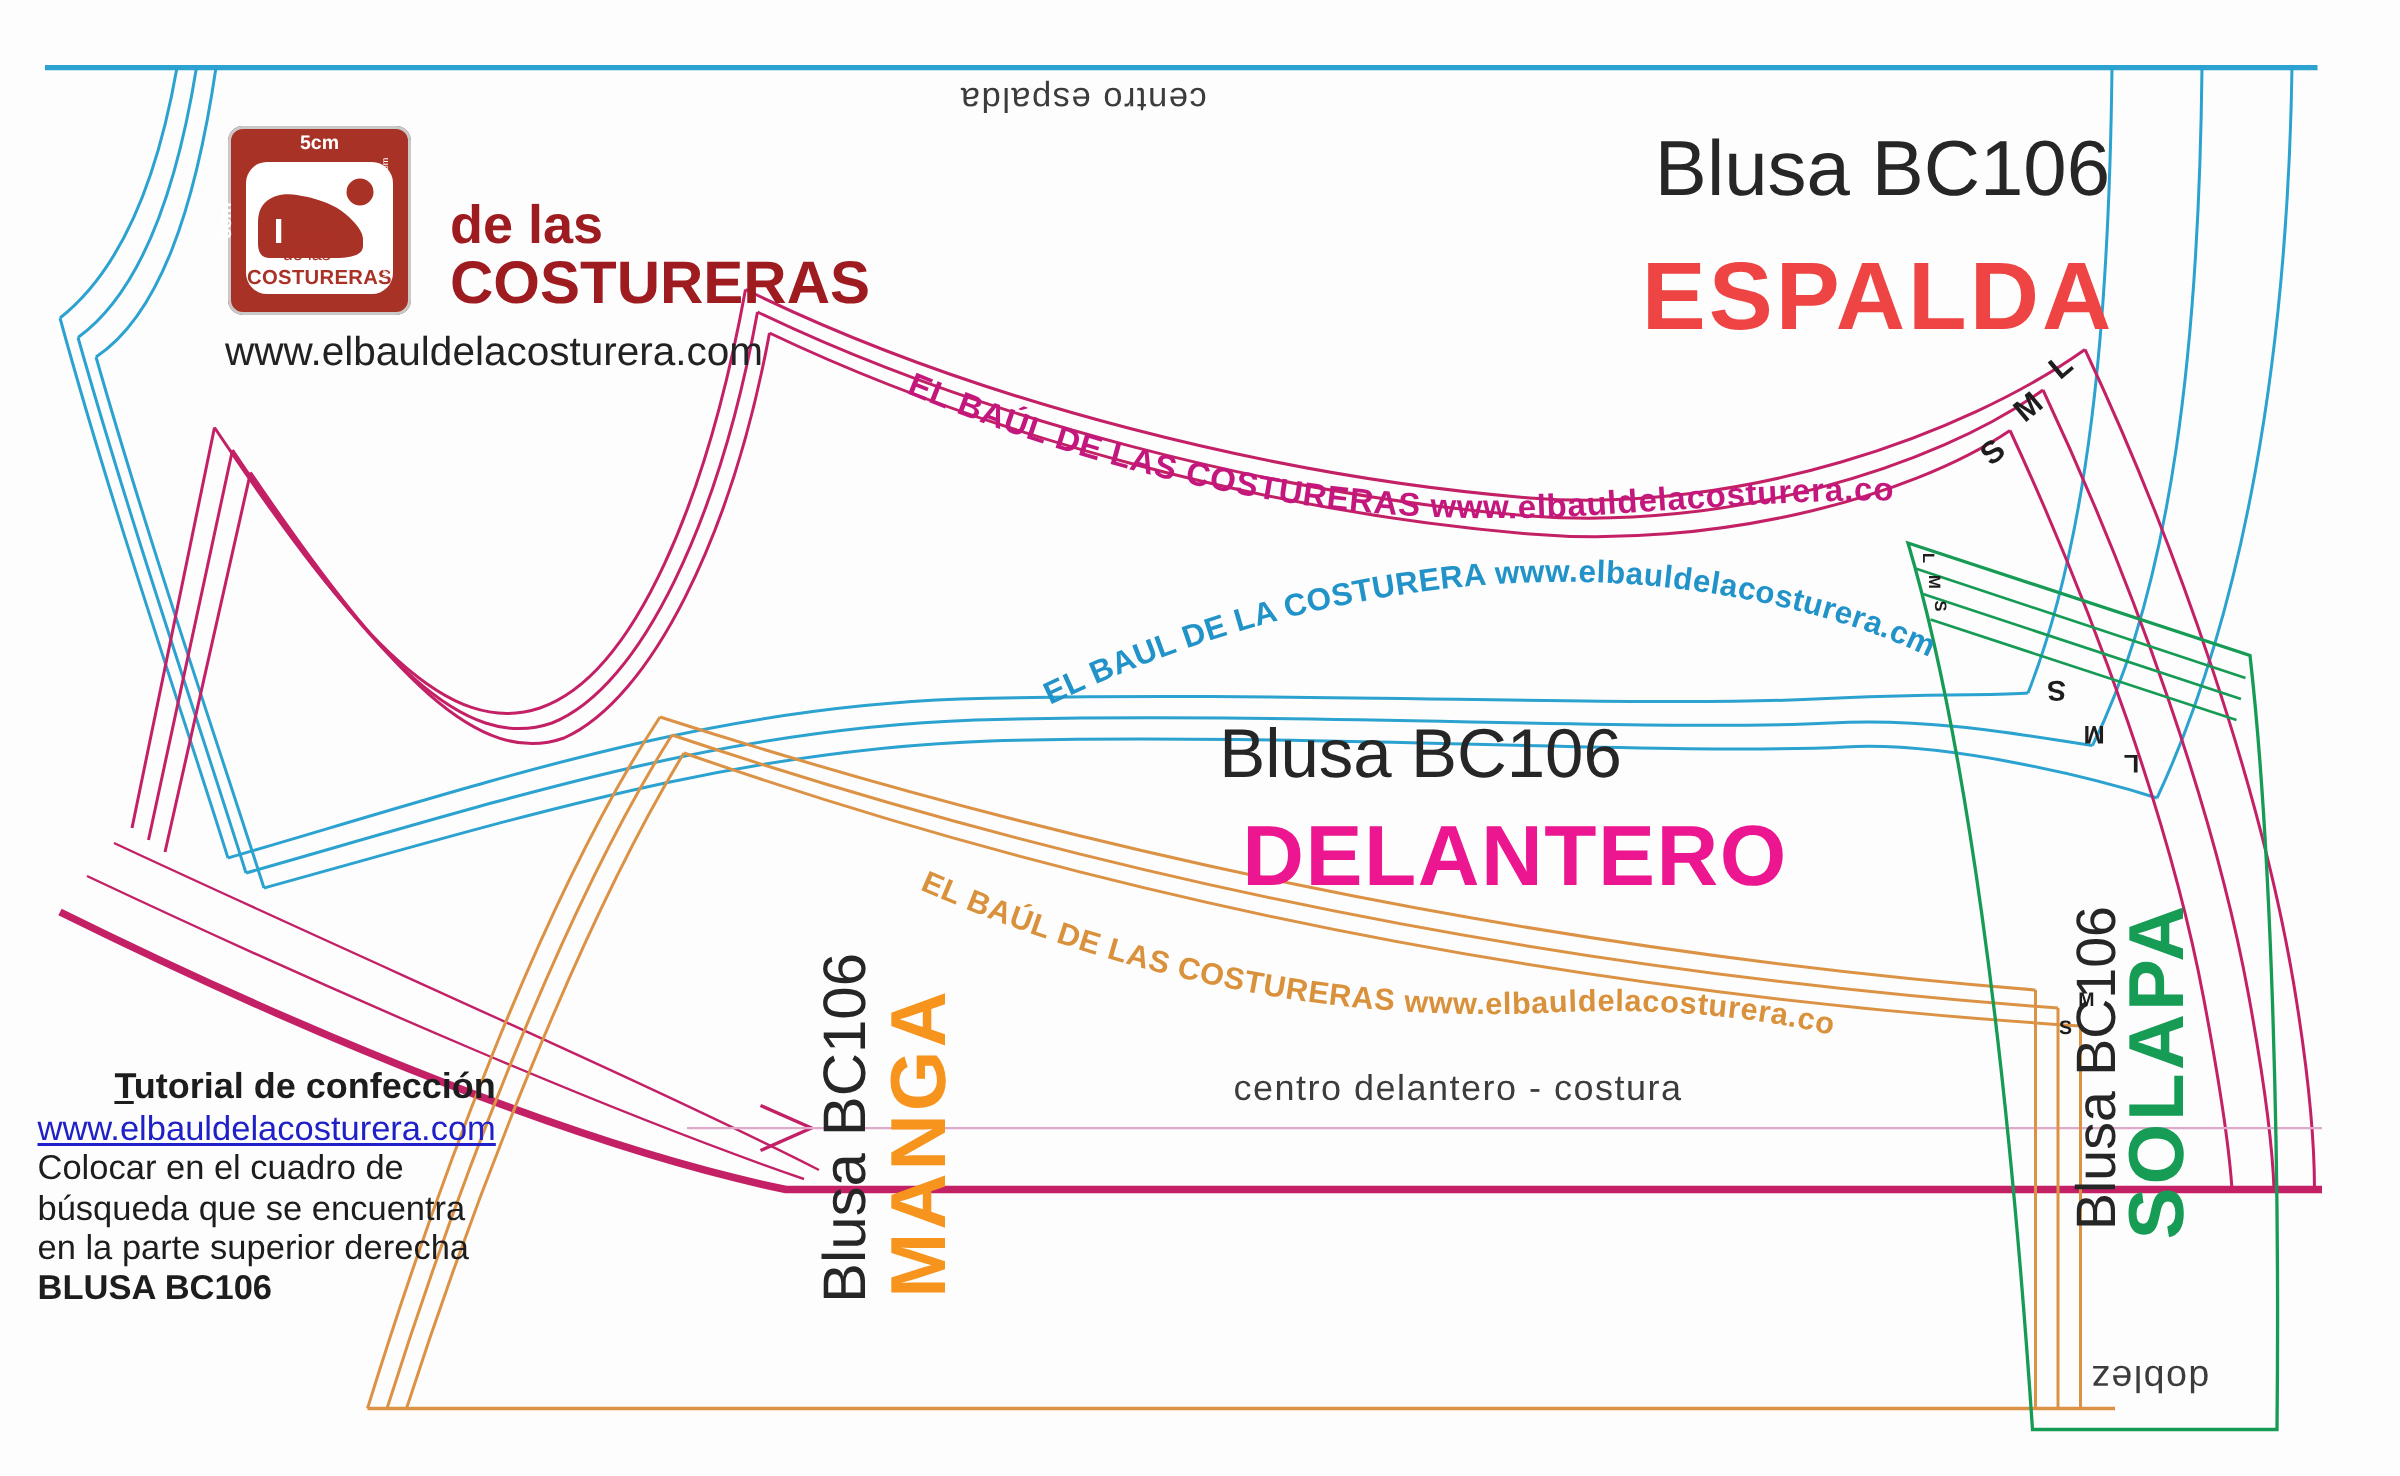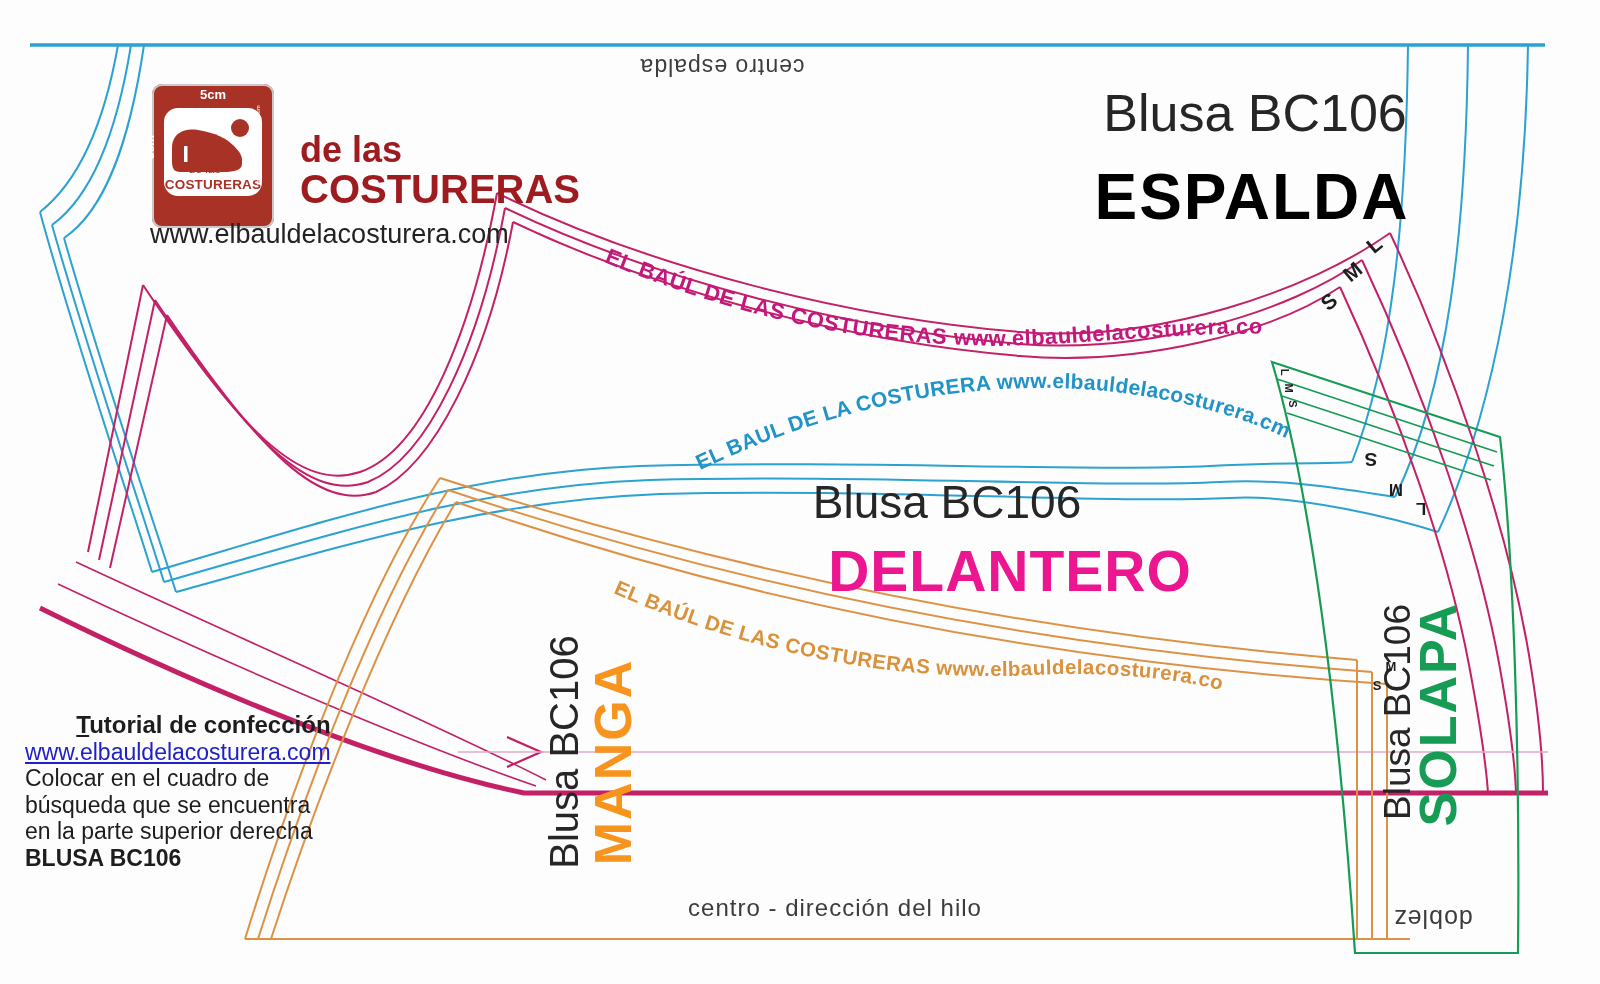--- a/index.html
+++ b/index.html
@@ -7,29 +7,29 @@
          font-family:"Liberation Sans",sans-serif;}
   svg{position:absolute;left:0;top:0;}
   .abs{position:absolute;white-space:nowrap;}
   .ctr{transform:translate(-50%,-50%);}
   .rot180{transform:translate(-50%,-50%) rotate(180deg);}
   .rot-90{transform:translate(-50%,-50%) rotate(-90deg);}
   .rot90{transform:translate(-50%,-50%) rotate(90deg);}
 
   .guide-label{color:#3c3c3c;font-size:23px;letter-spacing:1px;font-weight:400;}
   .piece-product{color:#262626;font-weight:400;}
-  .espalda-title{color:#000000;font-weight:bold;font-size:64px;letter-spacing:2px;}
+  .espalda-title{color:#ef4444;font-weight:bold;font-size:64px;letter-spacing:2px;}
   .delantero-title{color:#EC1690;font-weight:bold;font-size:57px;letter-spacing:1px;}
   .manga-title{color:#F7941D;font-weight:bold;font-size:52px;letter-spacing:2px;}
   .solapa-title{color:#169C55;font-weight:bold;font-size:52px;letter-spacing:2px;}
 
   .size-label{color:#1d1d1d;font-weight:bold;}
 
   
-  .logo-box{position:absolute;left:152px;top:84px;width:122px;height:144px;background:#A93226;
+  .logo-box{position:absolute;left:152px;top:84px;width:122px;height:126px;background:#A93226;
             border-radius:10px;box-shadow:0 0 0 2px #c9c9c9 inset;}
   .logo-inner{position:absolute;left:12px;top:24px;width:98px;height:88px;background:#fff;border-radius:14px;}
   .logo-5cm-top{position:absolute;left:50%;top:3px;transform:translateX(-50%);color:#fff;font-size:13px;font-weight:bold;}
   .logo-5cm-left{position:absolute;left:-14px;top:56px;transform:rotate(-90deg);color:#fff;font-size:12px;font-weight:bold;}
   .logo-url-vert{position:absolute;right:-24px;top:58px;transform:rotate(-90deg);color:#fff;font-size:6px;}
   .logo-name1{position:absolute;left:50%;bottom:20px;transform:translateX(-50%);color:#A93226;font-size:12px;}
   .logo-name2{position:absolute;left:50%;bottom:4px;transform:translateX(-50%);color:#A93226;font-size:13.5px;font-weight:bold;letter-spacing:.2px;}
 
   .brand-line1,.brand-line3{color:#9E1B20;font-weight:bold;font-size:40px;line-height:42px;}
   .brand-line2{color:#9E1B20;font-weight:bold;font-size:36px;line-height:40px;}
@@ -146,21 +146,21 @@
 
   <div class="abs ctr piece-product" style="left:947px;top:502px;font-size:46px;">Blusa BC106</div>
   <div class="abs ctr delantero-title" style="left:1010px;top:571px;">DELANTERO</div>
 
   <div class="abs rot-90 piece-product" style="left:564px;top:752px;font-size:40px;">Blusa BC106</div>
   <div class="abs rot-90 manga-title" style="left:613px;top:762px;">MANGA</div>
 
   <div class="abs rot-90 piece-product" style="left:1398px;top:712px;font-size:37px;">Blusa BC106</div>
   <div class="abs rot-90 solapa-title" style="left:1438px;top:714px;">SOLAPA</div>
 
-  <div class="abs ctr guide-label" style="left:835px;top:908px;font-size:24px;">centro   -   dirección del hilo</div>
+  <div class="abs ctr guide-label" style="left:972px;top:726px;font-size:24px;">centro delantero   -   costura</div>
   <div class="abs rot180 guide-label" style="left:1433px;top:918px;font-size:25px;">doblez</div>
 
   <div class="abs size-label" style="left:1368px;top:233px;font-size:21px;transform:rotate(-40deg);">L</div>
   <div class="abs size-label" style="left:1344px;top:260px;font-size:21px;transform:rotate(-40deg);">M</div>
   <div class="abs size-label" style="left:1322px;top:290px;font-size:21px;transform:rotate(-40deg);">S</div>
 
   <div class="abs rot180 size-label" style="left:1371px;top:459px;font-size:19px;">S</div>
   <div class="abs rot180 size-label" style="left:1396px;top:489px;font-size:17px;">M</div>
   <div class="abs rot180 size-label" style="left:1421px;top:508px;font-size:17px;">L</div>
 

